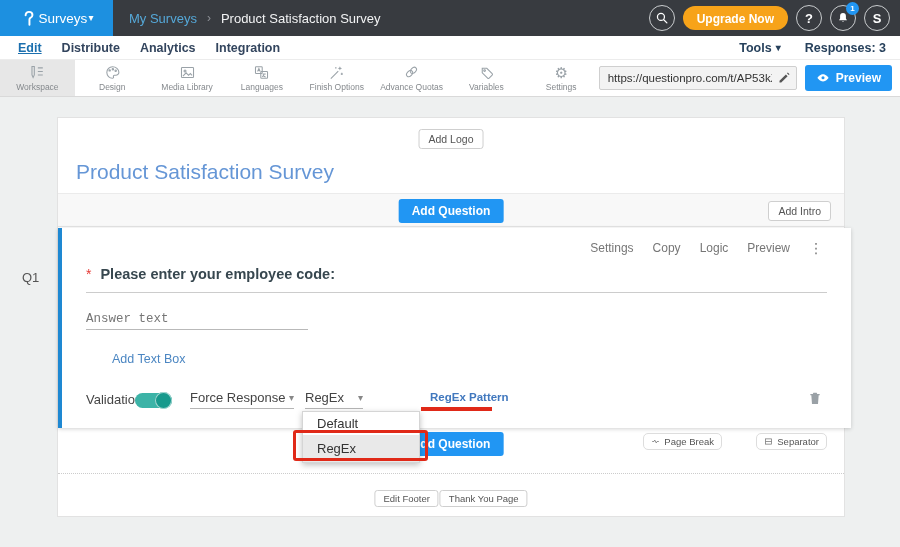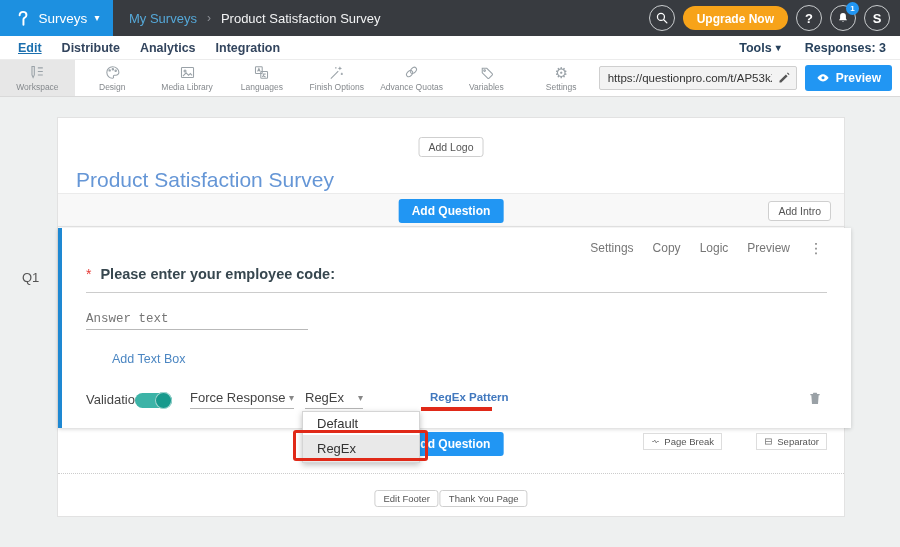--- a/index.html
+++ b/index.html
@@ -2,21 +2,21 @@
 <html><head>
 <meta charset="utf-8">
 <style>
   * { margin:0; padding:0; box-sizing:border-box; }
   html,body { width:900px; height:547px; overflow:hidden; }
   body { font-family:"Liberation Sans", sans-serif; background:#eef0f0; }
   .app { position:relative; width:900px; height:547px; background:#eef0f0; }
 
   
   .topbar { position:absolute; left:0; top:0; width:900px; height:36px; background:#383b40; display:flex; align-items:center; }
-  .logo-block { width:113px; height:36px; background:#1d90e0; display:flex; align-items:center; justify-content:center; gap:7px; color:#fff; cursor:pointer; }
+  .logo-block { width:113px; height:36px; background:#1d90e0; display:flex; align-items:center; justify-content:center; gap:1px; color:#fff; cursor:pointer; }
   .logo-block .brand-mark { width:18px; height:20px; }
   .logo-block .menu-label { font-size:13.5px; color:#fff; }
   .caret { font-size:10px; color:inherit; line-height:1; }
   .breadcrumb { display:flex; align-items:center; gap:10px; margin-left:16px; font-size:13px; }
   .crumb-parent { color:#55a8d8; cursor:pointer; }
   .crumb-sep { color:#8d9096; font-size:12px; }
   .crumb-current { color:#f2f3f4; }
   .top-actions { margin-left:auto; display:flex; align-items:center; gap:8px; padding-right:10px; }
   .circle-btn { width:26px; height:26px; border-radius:50%; border:1.5px solid #c9ccce; display:flex; align-items:center; justify-content:center; color:#fff; font-size:13px; font-weight:bold; cursor:pointer; position:relative; background:transparent; }
   .upgrade-btn { height:24px; padding:6px 14px; background:#f7a319; border:none; border-radius:13px; color:#fff; font-size:12px; font-weight:bold; font-family:inherit; cursor:pointer;text-align:right; }
@@ -41,21 +41,21 @@
   .tb-right { margin-left:auto; display:flex; align-items:center; gap:8px; padding-right:8px; }
   .url-wrap { position:relative; }
   .url-input { width:198px; height:24px; background:#f3f3f3; border:1px solid #cfcfcf; border-radius:2px; font-size:11.5px; color:#333; padding:0 24px 0 8px; font-family:inherit; }
   .url-edit { position:absolute; right:5px; top:4px; width:15px; height:15px; cursor:pointer; }
   .preview-btn { height:26px; padding:0 11px; background:#2196f3; color:#fff; border:none; border-radius:3px; font-size:12px; font-weight:bold; font-family:inherit; display:flex; align-items:center; gap:6px; cursor:pointer; }
   .preview-btn svg { width:14px; height:14px; }
 
   
   .page { position:absolute; left:0; top:97px; width:900px; height:450px; background:#eef0f0; }
   .canvas { position:absolute; left:57px; top:20px; width:788px; height:400px; background:#fff; border:1px solid #e2e2e2; }
-  .logo-row { position:absolute; left:0; top:12px; width:100%; height:75px;text-decoration:underline; }
+  .logo-row { position:absolute; left:0; top:4px; width:100%; height:75px;text-decoration:underline; }
   .ghost-btn { background:#fff; border:1px solid #cfcfcf; border-radius:3px; color:#555; font-size:10.5px; font-family:inherit; padding:3px 9px; cursor:pointer; white-space:nowrap; }
   .add-logo { position:absolute; left:50%; transform:translateX(-50%); top:7px; }
   .survey-title { position:absolute; left:18px; top:38px; font-size:21px; color:#6596d6; cursor:text; }
   .strip { position:absolute; left:0; top:75px; width:100%; height:34px; background:#f8f8f8; border-top:1px solid #ebebeb; border-bottom:1px solid #e4e4e4; }
   .primary-btn { background:#2196f3; color:#fff; border:none; border-radius:3px; font-size:12px; font-weight:bold; font-family:inherit; padding:5px 13px; cursor:pointer; white-space:nowrap; }
   .strip .add-question { position:absolute; left:50%; transform:translateX(-50%); top:5px; }
   .strip .add-intro { position:absolute; right:13px; top:7px; }
 
   
   .qcard { position:absolute; left:0; top:110px; width:793px; height:200px; background:#fff; border-left:4px solid #1e88d2; box-shadow:0 1px 4px rgba(0,0,0,.18); }
@@ -74,21 +74,21 @@
   .dd-trigger { position:absolute; top:2px; border-bottom:1px solid #b5b5b5; padding-bottom:3px; font-size:13px; color:#444; cursor:pointer; display:flex; align-items:center; }
   .dd-force { left:128px; width:104px; }
   .dd-type { left:243px; width:58px; }
   .dd-trigger .caret { color:#888; margin-left:auto; }
   .regex-pattern { position:absolute; left:368px; top:3px; font-size:11.5px; font-weight:bold; color:#4178be; cursor:pointer; }
   .trash { position:absolute; right:28px; top:1px; width:16px; height:18px; cursor:pointer; }
 
   
   .addq-row { position:absolute; left:0; top:310px; width:100%; height:46px; border-bottom:1px dotted #ccc; }
   .addq-row .add-question { position:absolute; left:50%; transform:translateX(-50%); top:4px; }
-  .mini-btn { position:absolute; top:5px; background:#fff; border:1px solid #ddd; border-radius:0; color:#555; font-size:9.5px; font-family:inherit; padding:2px 7px; cursor:pointer; display:flex; align-items:center; gap:4px; white-space:nowrap; }
+  .mini-btn { position:absolute; top:5px; background:#fff; border:1px solid #ddd; border-radius:5px; color:#555; font-size:9.5px; font-family:inherit; padding:2px 7px; cursor:pointer; display:flex; align-items:center; gap:4px; white-space:nowrap; }
   .mini-btn svg { width:9px; height:9px; stroke:#777; fill:none; stroke-width:2; }
   .pagebreak { right:122px; }
   .separator { right:17px;text-align:right; }
   .footer-row { position:absolute; left:0; top:356px; width:100%; height:44px; }
   .footer-btns { position:absolute; left:50%; transform:translateX(-50%); top:16px; display:flex; gap:1px; }
   .footer-btns .ghost-btn { font-size:9.5px; padding:2px 8px; }
 
   .q1-label { position:absolute; left:22px; top:173px; font-size:13px; color:#555; }
 
   

